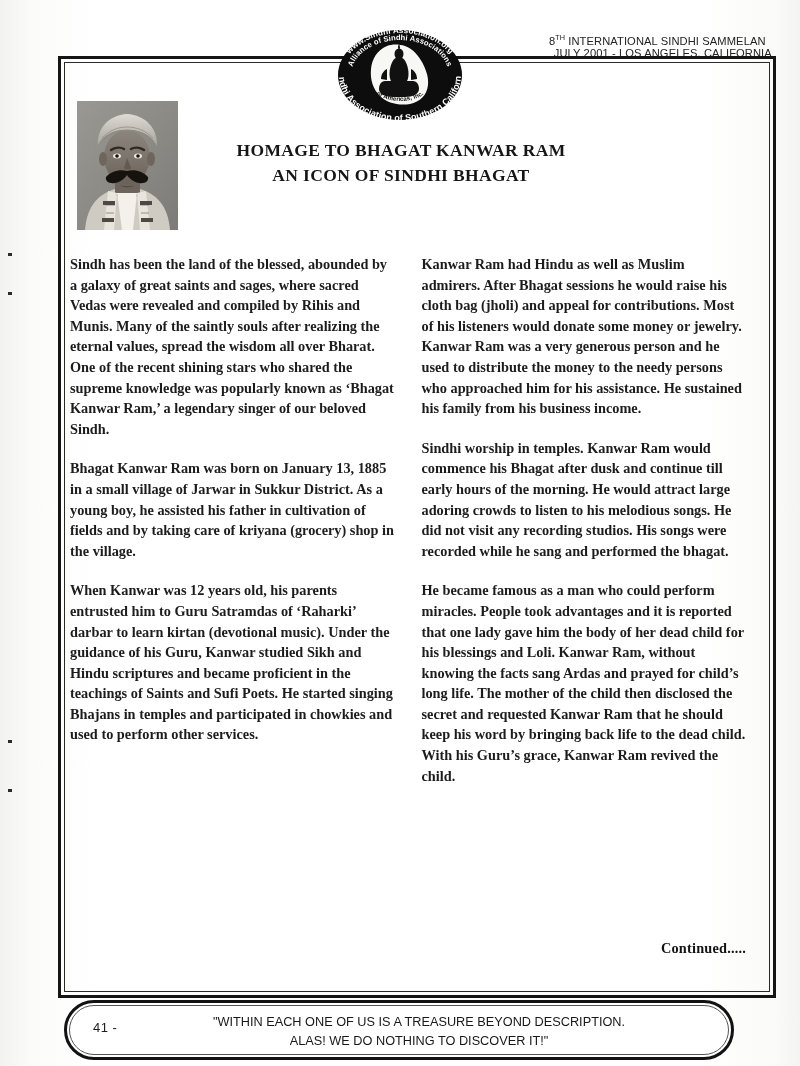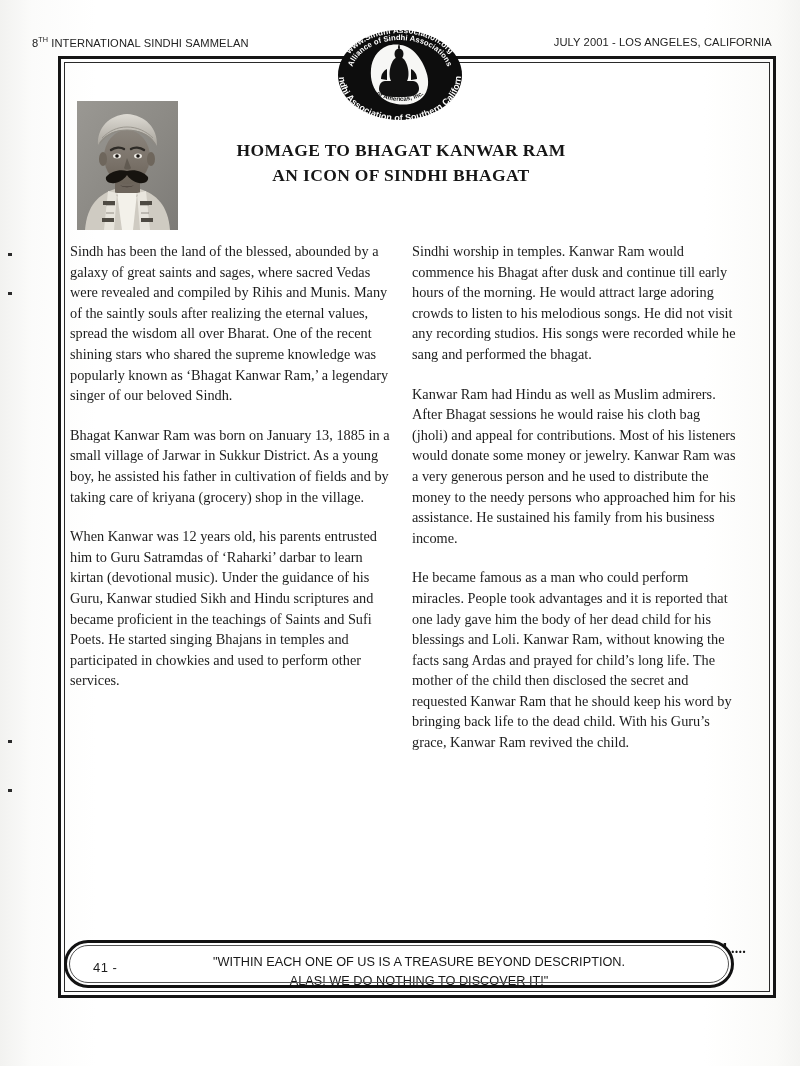--- a/index.html
+++ b/index.html
@@ -30,22 +30,23 @@
     top: 33px;
     left: 32px;
     right: 28px;
     height: 18px;
     font-family: "Liberation Sans", "DejaVu Sans", sans-serif;
     font-size: 11.5px;
     letter-spacing: 0.1px;
     color: #232323;
     display: flex;
     justify-content: space-between;
-    align-items: center;
+    align-items: flex-end;
     white-space: nowrap;
+    flex-direction: column;
   }
   .running-head .left-head { transform: scaleX(0.97); transform-origin: left; }
   .running-head .right-head { transform: scaleX(0.97); transform-origin: right; }
   .running-head sup {
     font-size: 7.5px;
     vertical-align: super;
     letter-spacing: 0;
   }
 
   
@@ -102,25 +103,26 @@
     letter-spacing: 0.35px;
     line-height: 25px;
     color: #161616;
     z-index: 6;
   }
 
   
   .columns {
     position: absolute;
     left: 70px;
-    top: 241px;
+    top: 254px;
     width: 676px;
     display: flex;
-    gap: 17px;
+    gap: 27px;
     z-index: 4;
+    font-weight: bold;
   }
   .col {
     width: 325px;
     font-size: 14.3px;
     line-height: 20.6px;
     color: #1c1c1c;
     text-align: left;
   }
   .col p {
     margin: 0 0 19px 0;
@@ -137,23 +139,23 @@
     font-size: 14.3px;
     letter-spacing: 0.2px;
     color: #131313;
     z-index: 5;
   }
 
   
   .footer-pill {
     position: absolute;
     left: 64px;
-    top: 940px;
+    top: 1000px;
     width: 670px;
-    height: 48px;
+    height: 60px;
     border: 3.5px solid #121212;
     border-radius: 30px;
     background: #ffffff;
     box-sizing: border-box;
     z-index: 8;
   }
   .footer-pill::after {
     content: "";
     position: absolute;
     inset: 2px;
@@ -321,22 +323,22 @@
   <div>AN ICON OF SINDHI BHAGAT</div>
 </div>
 
 <div class="columns">
   <div class="col">
     <p>Sindh has been the land of the blessed, abounded by a galaxy of great saints and sages, where sacred Vedas were revealed and compiled by Rihis and Munis.  Many of the saintly souls after realizing the eternal values, spread the wisdom all over Bharat.  One of the recent shining stars who shared the supreme knowledge was popularly known as ‘Bhagat Kanwar Ram,’ a legendary singer of our beloved Sindh.</p>
     <p>Bhagat Kanwar Ram was born on January 13, 1885 in a small village of Jarwar in Sukkur District.  As a young boy, he assisted his father in cultivation of fields and by taking care of kriyana (grocery) shop in the village.</p>
     <p>When Kanwar was 12 years old, his parents entrusted him to Guru Satramdas of  ‘Raharki’ darbar to learn kirtan (devotional music).  Under the guidance of his Guru, Kanwar studied Sikh and Hindu scriptures and became proficient in the teachings of Saints and Sufi Poets.  He started singing Bhajans in temples and participated in chowkies and used to perform other services.</p>
   </div>
   <div class="col">
+    <p>Kanwar Ram had Hindu as well as Muslim admirers.  After Bhagat sessions he would raise his cloth bag (jholi) and appeal for contributions.  Most of his listeners would donate some money or jewelry.  Kanwar Ram was a very generous person and he used to distribute the money to the needy persons who approached him for his assistance.  He sustained his family from his business income.</p>
     <p>Sindhi worship in temples.  Kanwar Ram would commence his Bhagat after dusk and continue till early hours of the morning.  He would attract large adoring crowds to listen to his melodious songs.  He did not visit any recording studios.  His songs were recorded while he sang and performed the bhagat.</p>
-    <p>Kanwar Ram had Hindu as well as Muslim admirers.  After Bhagat sessions he would raise his cloth bag (jholi) and appeal for contributions.  Most of his listeners would donate some money or jewelry.  Kanwar Ram was a very generous person and he used to distribute the money to the needy persons who approached him for his assistance.  He sustained his family from his business income.</p>
     <p>He became famous as a man who could perform miracles.  People took advantages and it is reported that one lady gave him the body of her dead child for his blessings and Loli.  Kanwar Ram, without knowing the facts sang Ardas and prayed for child’s long life.  The mother of the child then disclosed the secret and requested Kanwar Ram that he should keep his word by bringing back life to the dead child.  With his Guru’s grace, Kanwar Ram revived the child.</p>
   </div>
 </div>
 
 <div class="continued">Continued.....</div>
 
 <div class="footer-pill">
   <div class="page-number">41 -</div>
   <div class="quote-text">
     <span class="quote-line">"WITHIN EACH ONE OF US IS A TREASURE BEYOND DESCRIPTION.</span>

